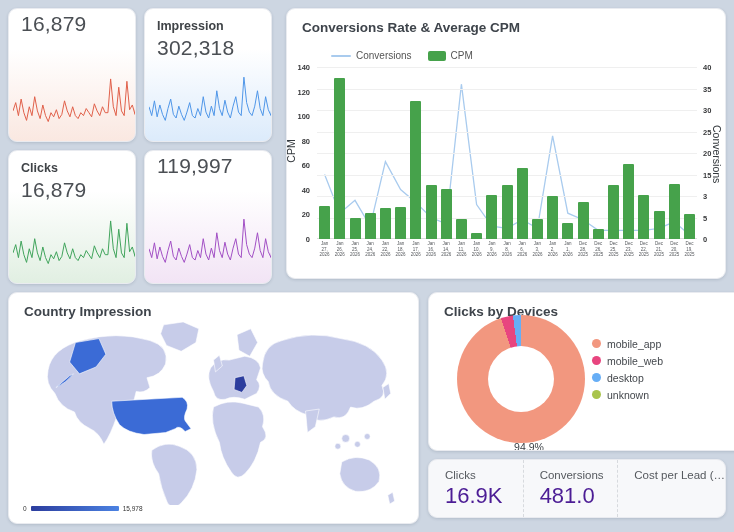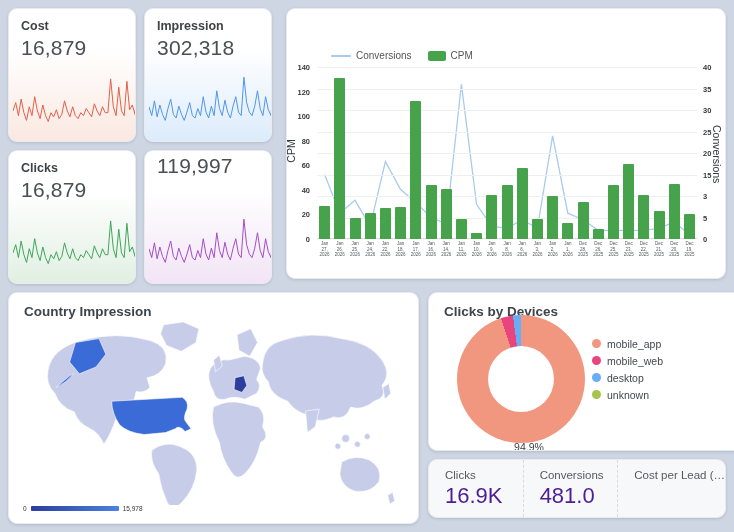--- a/index.html
+++ b/index.html
@@ -56,21 +56,20 @@
   .stat-col + .stat-col{border-left:1px dashed #d7dade;}
   .stat-label{font-size:11.5px;color:#55595e;white-space:nowrap;overflow:hidden;}
   .stat-value{font-size:22px;color:#4c1d95;margin-top:2px;}
 </style>
 </head>
 <body>
 
 <div class="page">
 
   <div class="card kpi-card" style="left: 8px; top: 8px; background: linear-gradient(rgb(255, 255, 255) 30%, rgb(250, 232, 225));">
-    <div class="kpi-label">Cost</div>
     <div class="kpi-value">16,879</div>
     <svg class="spark" viewBox="0 0 100 40" preserveAspectRatio="none">
         <polyline points="0.00,24.94 1.69,19.76 3.39,27.90 5.08,17.54 6.78,26.05 8.47,30.86 10.17,22.35 11.86,27.90 13.56,16.06 15.25,24.94 16.95,29.75 18.64,21.24 20.34,27.90 22.03,31.60 23.73,26.05 25.42,28.64 27.12,24.20 28.81,29.75 30.51,27.16 32.20,18.65 33.90,24.94 35.59,28.64 37.29,22.35 38.98,27.90 40.68,29.75 42.37,26.05 44.07,27.90 45.76,23.46 47.46,26.05 49.15,28.64 50.85,20.50 52.54,24.94 54.24,27.90 55.93,22.35 57.63,26.05 59.32,26.05 61.02,4.96 62.71,22.35 64.41,27.90 66.10,10.14 67.80,24.94 69.49,27.90 71.19,6.44 72.88,24.20 74.58,21.24 76.27,27.16 77.97,3.85 79.66,19.76 81.36,26.05 83.05,27.90 84.75,17.54 86.44,22.35 88.14,27.16 89.83,23.46 91.53,6.44 93.22,22.35 94.92,27.90 96.61,29.75 98.31,23.46 100.00,26.05" fill="none" stroke="#e0604a" stroke-width="1" vector-effect="non-scaling-stroke"></polyline>
       </svg>
   </div>
   <div class="card kpi-card" style="left: 144px; top: 8px; background: linear-gradient(rgb(255, 255, 255) 30%, rgb(220, 235, 251));">
     <div class="kpi-label">Impression</div>
     <div class="kpi-value">302,318</div>
     <svg class="spark" viewBox="0 0 100 40" preserveAspectRatio="none">
         <polyline points="0.00,22.35 1.69,27.90 3.39,18.65 5.08,28.64 6.78,21.24 8.47,27.16 10.17,30.86 11.86,23.46 13.56,17.54 15.25,27.16 16.95,29.38 18.64,21.98 20.34,27.16 22.03,30.86 23.73,25.68 25.42,19.76 27.12,27.90 28.81,29.38 30.51,23.46 32.20,27.90 33.90,16.06 35.59,25.68 37.29,29.38 38.98,21.98 40.68,27.90 42.37,12.36 44.07,23.46 45.76,27.90 47.46,18.28 49.15,25.68 50.85,29.38 52.54,21.98 54.24,16.06 55.93,25.68 57.63,27.90 59.32,3.85 61.02,19.76 62.71,25.68 64.41,27.90 66.10,21.98 67.80,12.36 69.49,23.46 71.19,27.90 72.88,16.06 74.58,24.20 76.27,27.90 77.97,8.66 79.66,21.98 81.36,25.68 83.05,18.28 84.75,24.20 86.44,27.90 88.14,4.96 89.83,18.28 91.53,24.20 93.22,25.68 94.92,14.58 96.61,21.98 98.31,27.90 100.00,24.20" fill="none" stroke="#4f96e8" stroke-width="1" vector-effect="non-scaling-stroke"></polyline>
@@ -84,20 +83,21 @@
       </svg>
   </div>
   <div class="card kpi-card" style="left: 144px; top: 150px; background: linear-gradient(rgb(255, 255, 255) 30%, rgb(242, 228, 245));">
     <div class="kpi-value">119,997</div>
     <svg class="spark" viewBox="0 0 100 40" preserveAspectRatio="none">
         <polyline points="0.00,22.35 1.69,27.90 3.39,18.65 5.08,28.64 6.78,21.24 8.47,27.16 10.17,30.86 11.86,23.46 13.56,17.54 15.25,27.16 16.95,29.38 18.64,21.98 20.34,27.16 22.03,30.86 23.73,25.68 25.42,19.76 27.12,27.90 28.81,29.38 30.51,23.46 32.20,27.90 33.90,16.06 35.59,25.68 37.29,29.38 38.98,21.98 40.68,27.90 42.37,12.36 44.07,23.46 45.76,27.90 47.46,18.28 49.15,25.68 50.85,29.38 52.54,21.98 54.24,16.06 55.93,25.68 57.63,27.90 59.32,3.85 61.02,19.76 62.71,25.68 64.41,27.90 66.10,21.98 67.80,12.36 69.49,23.46 71.19,27.90 72.88,16.06 74.58,24.20 76.27,27.90 77.97,8.66 79.66,21.98 81.36,25.68 83.05,18.28 84.75,24.20 86.44,27.90 88.14,4.96 89.83,18.28 91.53,24.20 93.22,25.68 94.92,14.58 96.61,21.98 98.31,27.90 100.00,24.20" fill="none" stroke="#a14fc4" stroke-width="1" vector-effect="non-scaling-stroke"></polyline>
       </svg>
   </div>
 
   <div class="card chart-card">
+    <div class="panel-title">Conversions Rate &amp; Average CPM</div>
     <div class="cpm-legend" id="cpmLegend">
         <span class="item">
           <span class="mark-line" style="background: rgb(169, 203, 238);"></span>
           <span>Conversions</span>
         </span>
         <span class="item">
           <span class="mark-swatch" style="background: rgb(70, 162, 75);"></span>
           <span>CPM</span>
         </span>
       </div>

